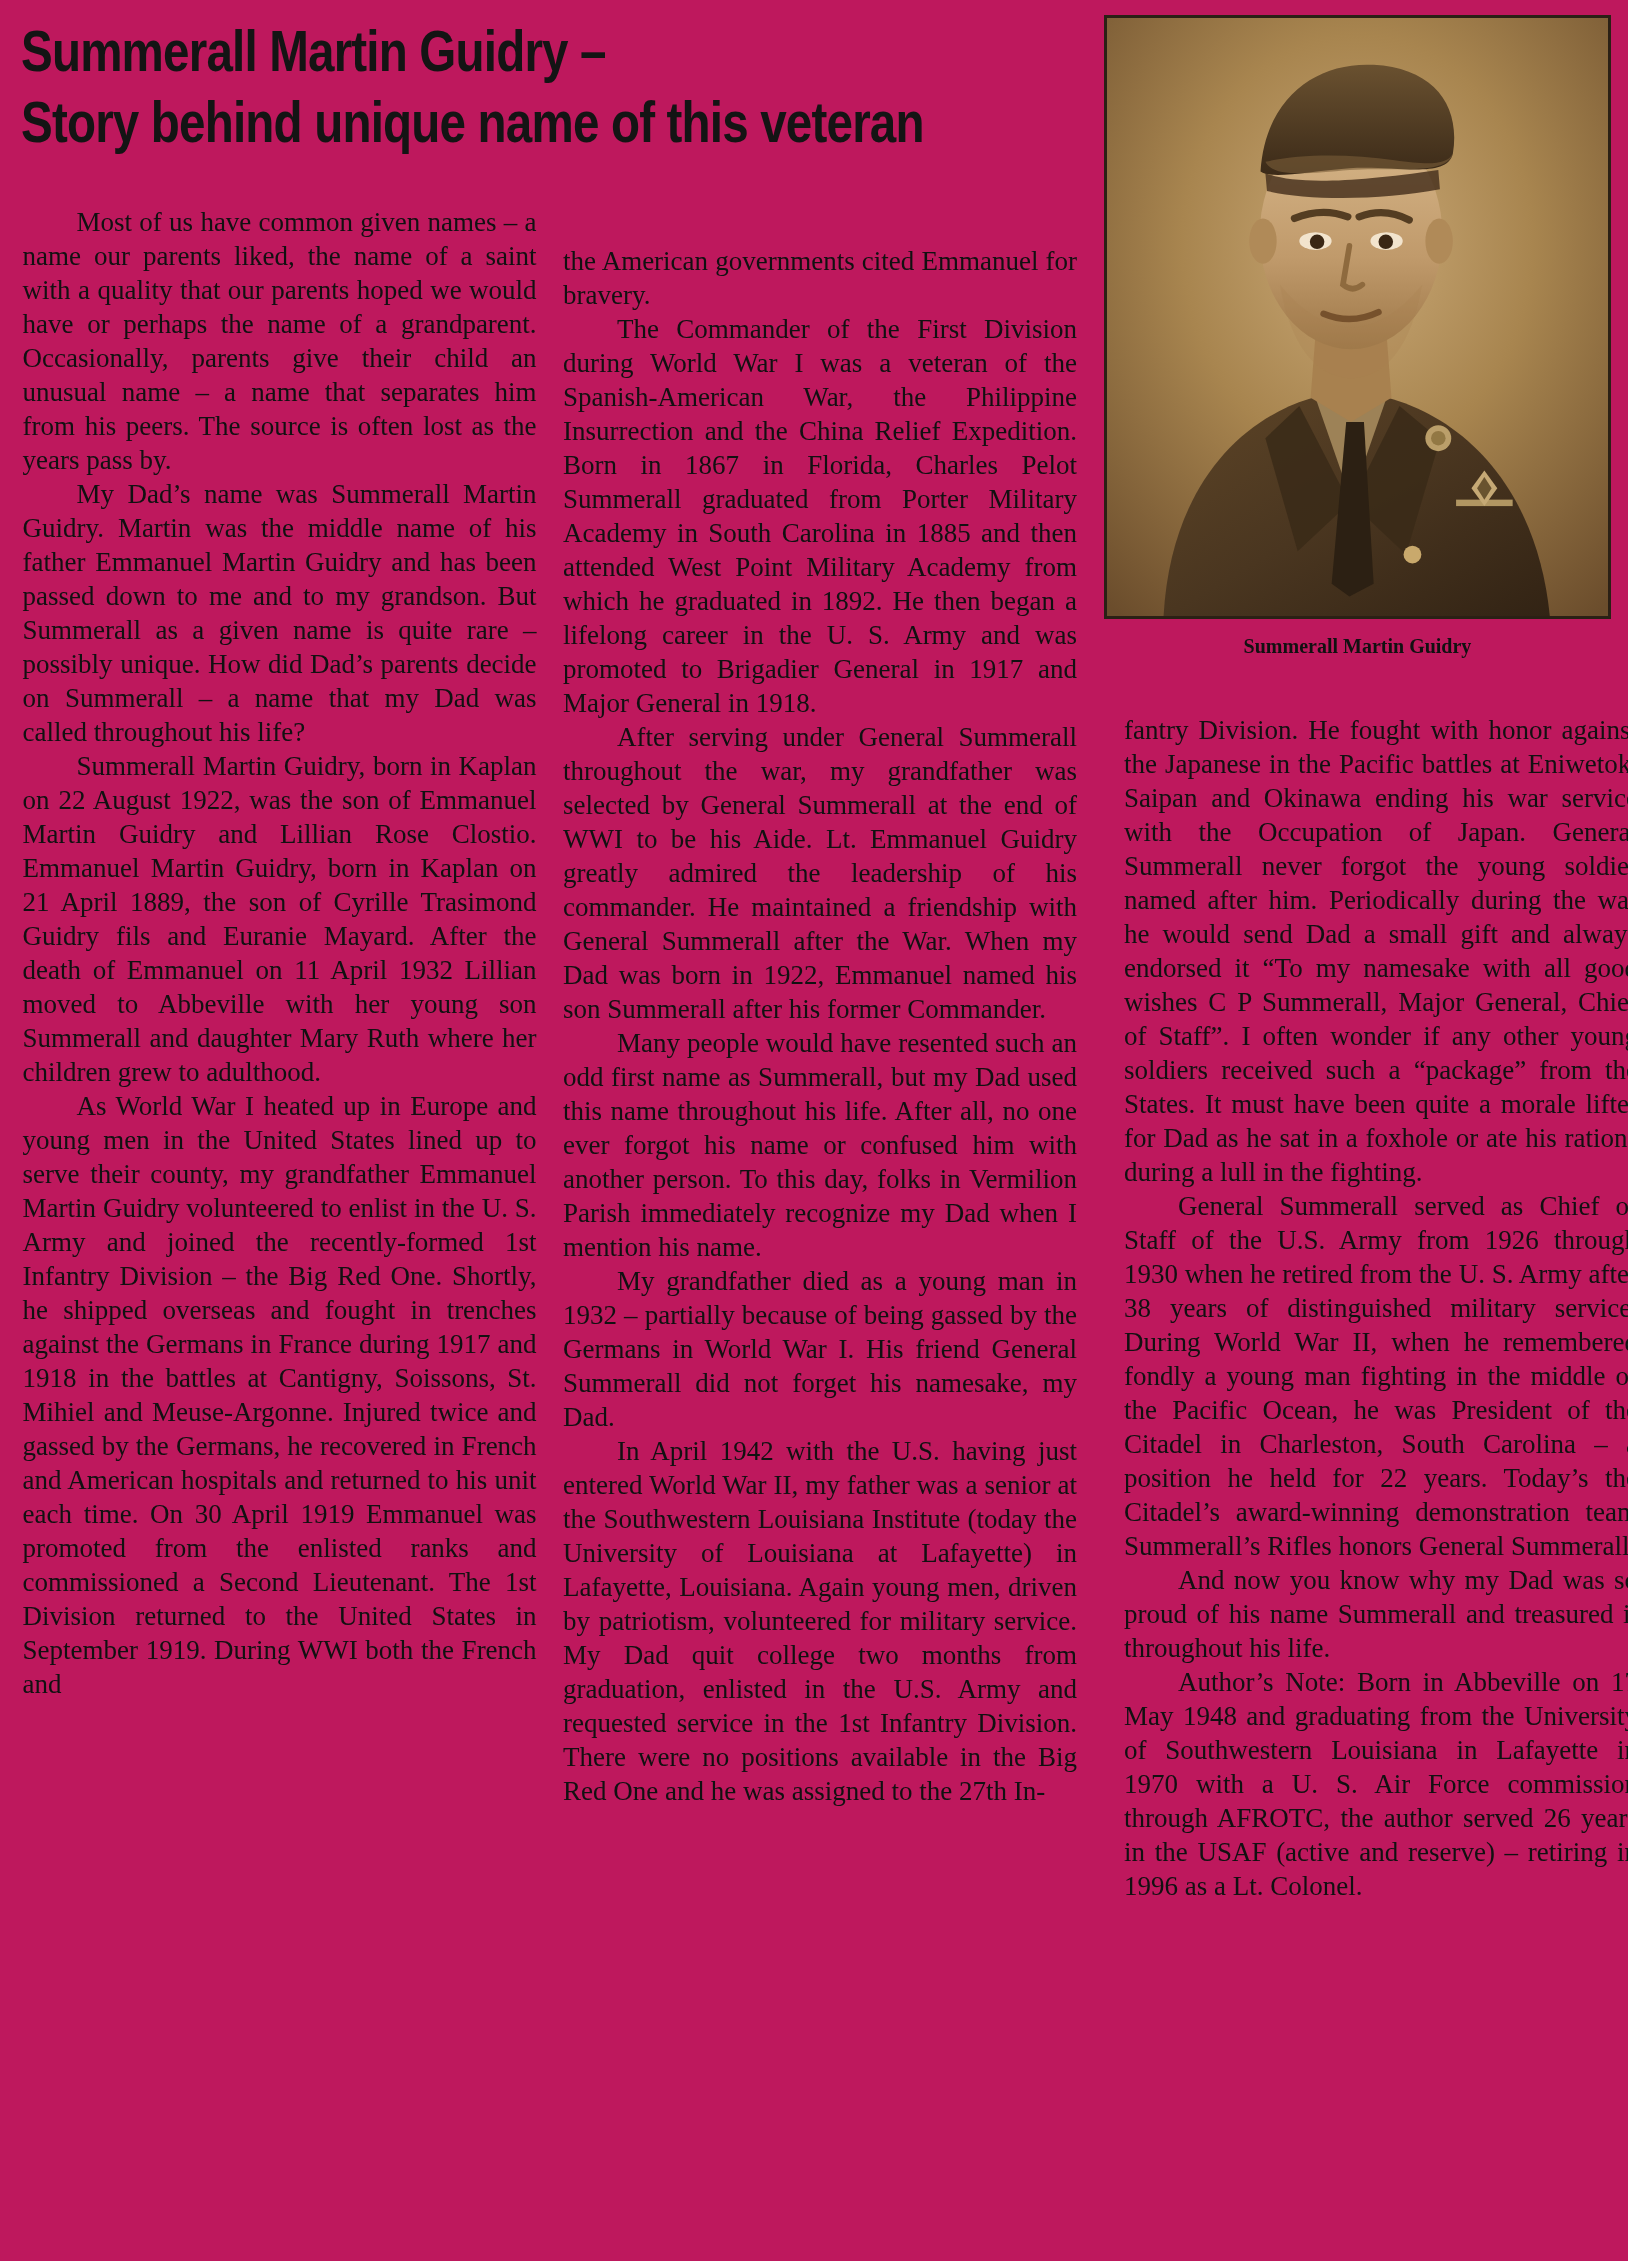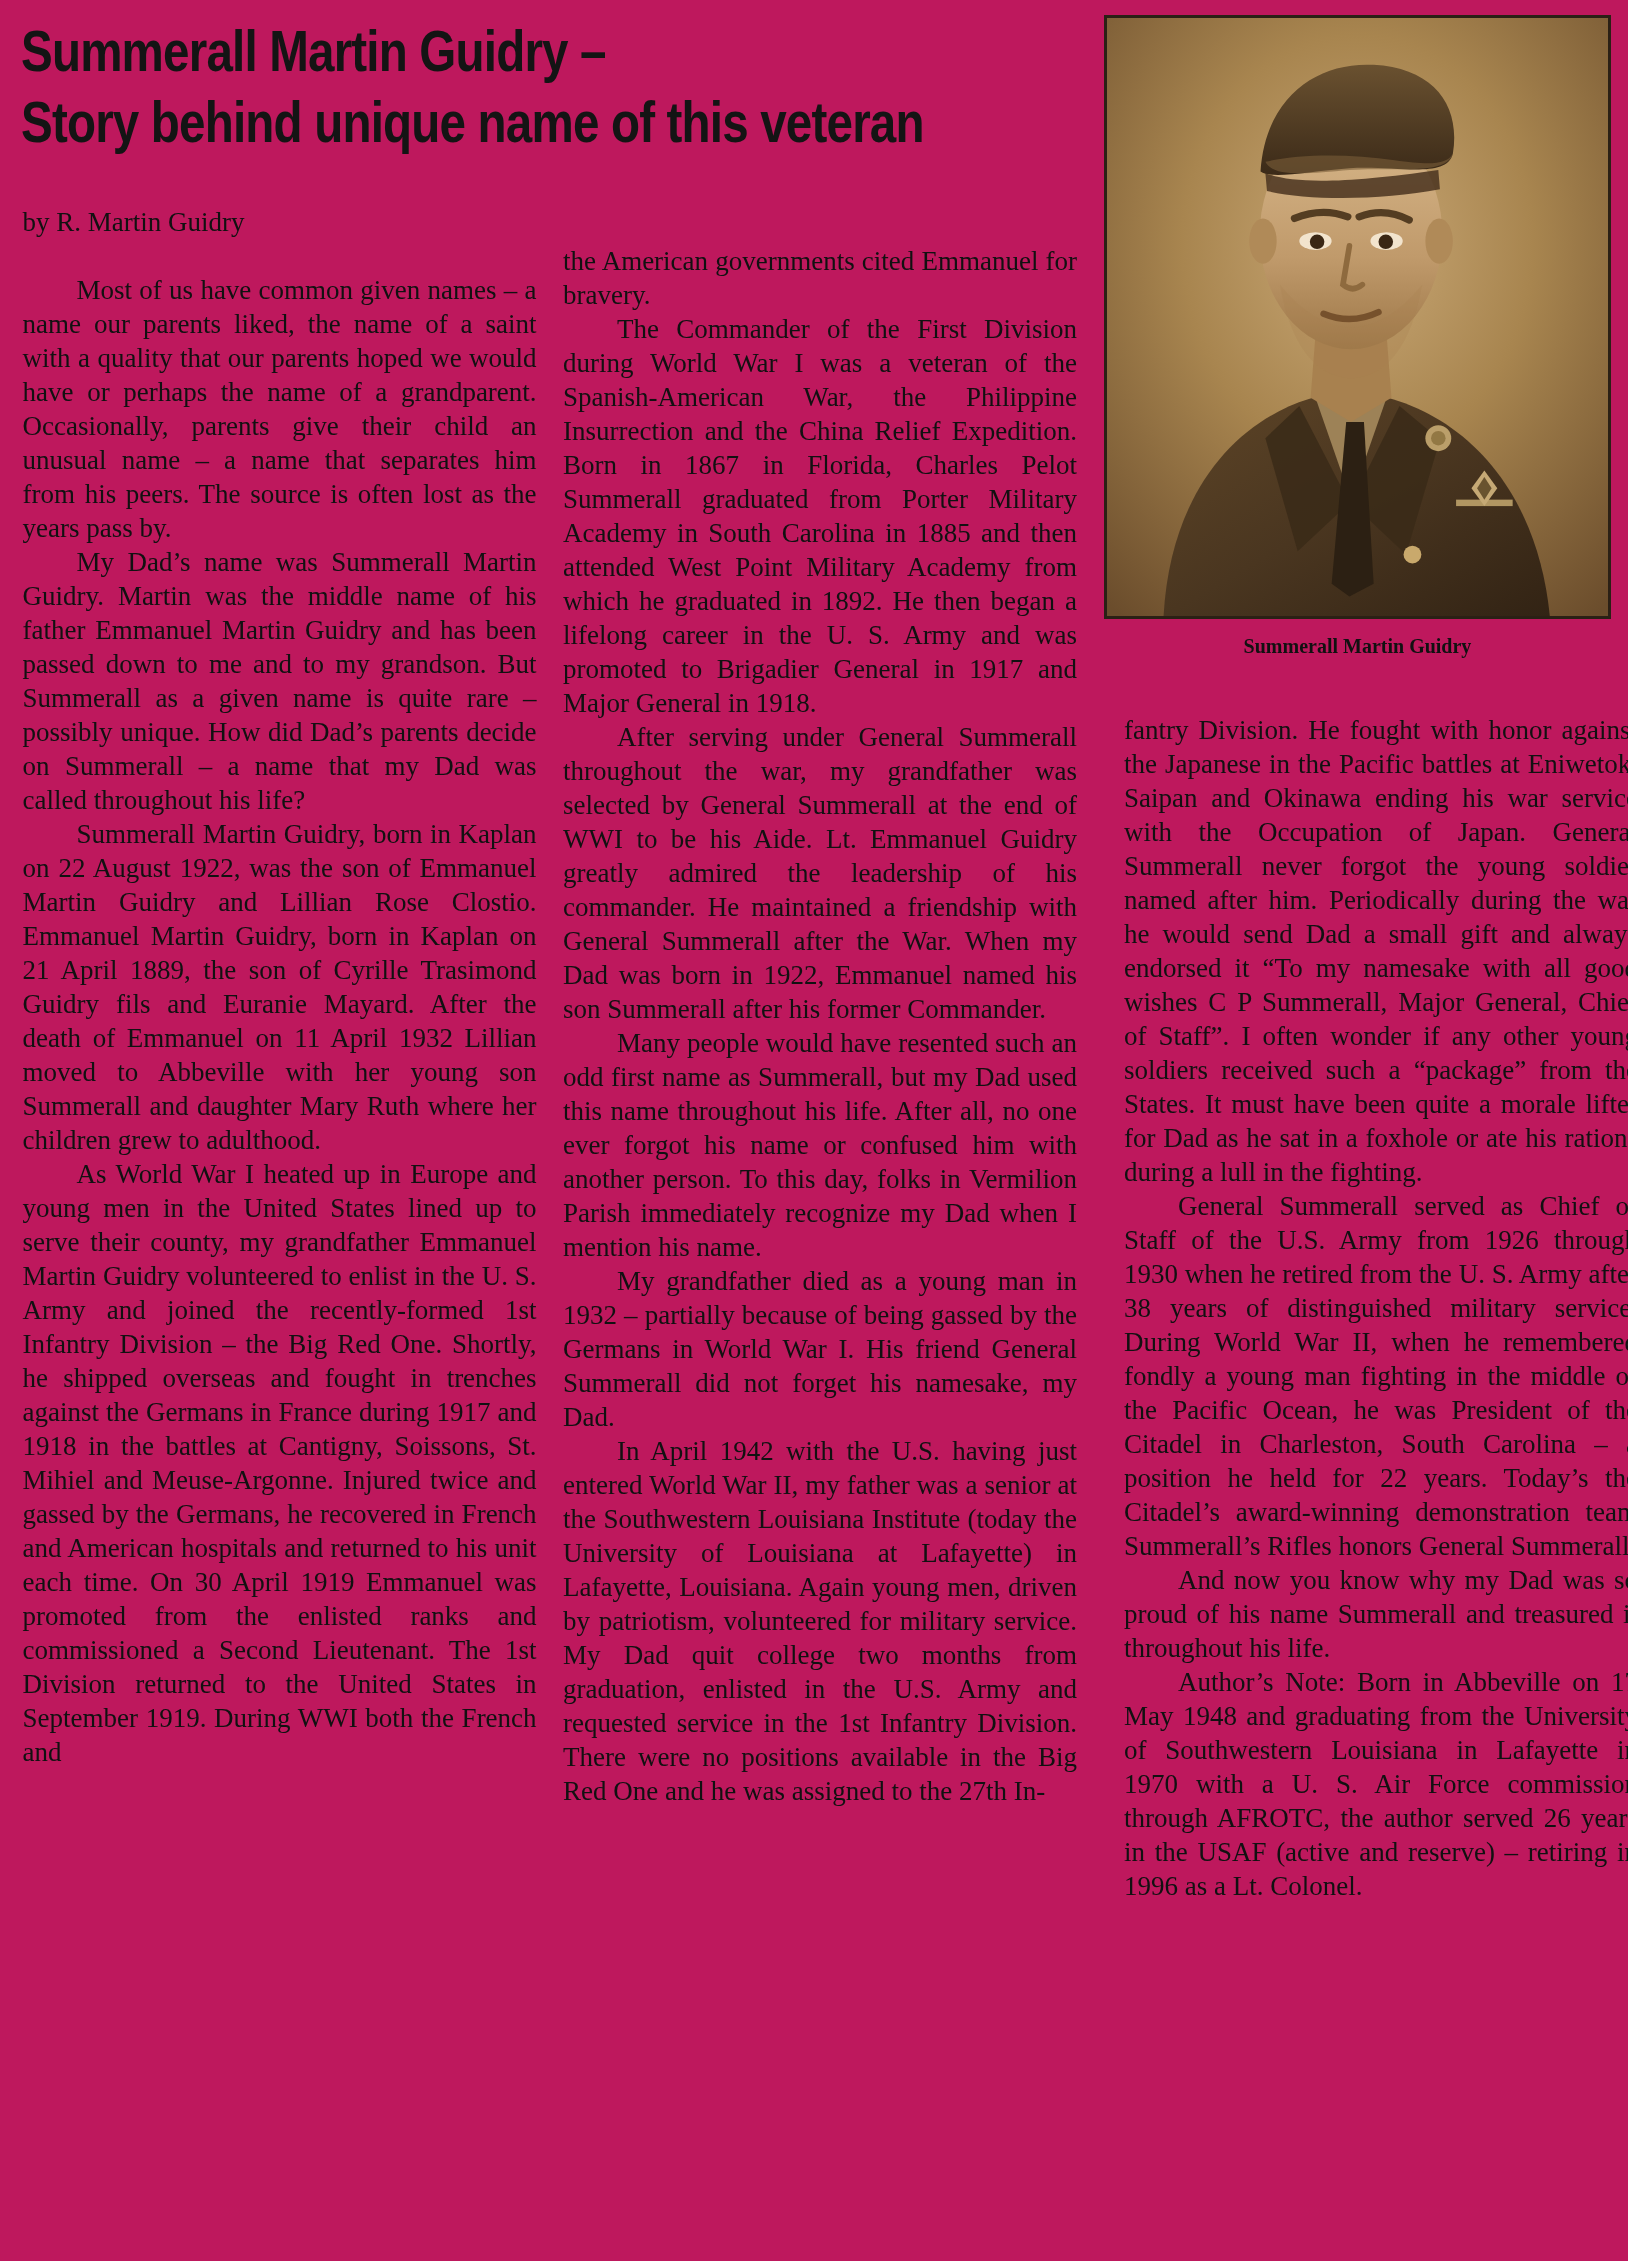--- a/index.html
+++ b/index.html
@@ -173,21 +173,20 @@
       <path d="M214 330 q 88 106 176 0 q -20 112 -88 116 q -68 -4 -88 -116 Z" fill="#a9814e" opacity="0.25"></path>
 
       <rect x="0" y="0" width="620" height="740" fill="none"></rect>
       <path d="M0 0 H620 V740 H0 Z" fill="url(#bg)" opacity="0"></path>
     </svg>
   </div>
 
   <div class="photo-caption">Summerall Martin Guidry</div>
 
   <div class="col" id="col1">
-    <p class="byline noindent">by R. Martin Guidry</p>
     <p>Most of us have common given names – a name our parents liked, the name of a saint with a quality that our parents hoped we would have or perhaps the name of a grandparent.  Occasionally, parents give their child an unusual name – a name that separates him from his peers.  The source is often lost as the years pass by.</p>
     <p>My Dad’s name was Summerall Martin Guidry.  Martin was the middle name of his father Emmanuel Martin Guidry and has been passed down to me and to my grandson.  But Summerall as a given name is quite rare – possibly unique.  How did Dad’s parents decide on Summerall – a name that my Dad was called throughout his life?</p>
     <p>Summerall Martin Guidry, born in Kaplan on 22 August 1922, was the son of Emmanuel Martin Guidry and Lillian Rose Clostio.  Emmanuel Martin Guidry, born in Kaplan on 21 April 1889, the son of Cyrille Trasimond Guidry fils and Euranie Mayard.  After the death of Emmanuel on 11 April 1932 Lillian moved to Abbeville with her young son Summerall and daughter Mary Ruth where her children grew to adulthood.</p>
     <p>As World War I heated up in Europe and young men in the United States lined up to serve their county, my grandfather Emmanuel Martin Guidry volunteered to enlist in the U. S. Army and joined the recently-formed 1st Infantry Division – the Big Red One. Shortly, he shipped overseas and fought in trenches against the Germans in France during 1917 and 1918 in the battles at Cantigny, Soissons, St. Mihiel and Meuse-Argonne.   Injured twice and gassed by the Germans, he recovered in French and American hospitals and returned to his unit each time.  On 30 April 1919 Emmanuel was promoted from the enlisted ranks and commissioned a Second Lieutenant.  The 1st Division returned to the United States in September 1919.  During WWI both the French and</p>
   </div>
 
   <div class="col" id="col2">
     <p class="noindent">the American governments cited Emmanuel for bravery.</p>
     <p>The Commander of the First Division during World War I was a veteran of the Spanish-American War, the Philippine Insurrection and the China Relief Expedition.  Born in 1867 in Florida, Charles Pelot Summerall graduated from Porter Military Academy in South Carolina in 1885 and then attended West Point Military Academy from which he graduated in 1892.  He then began a lifelong career in the U. S. Army and was promoted to Brigadier General in 1917 and Major General in 1918.</p>
     <p>After serving under General Summerall throughout the war, my grandfather was selected by General Summerall at the end of WWI to be his Aide.  Lt. Emmanuel Guidry greatly admired the leadership of his commander.  He maintained a friendship with General Summerall after the War.  When my Dad was born in 1922, Emmanuel named his son Summerall after his former Commander.</p>

